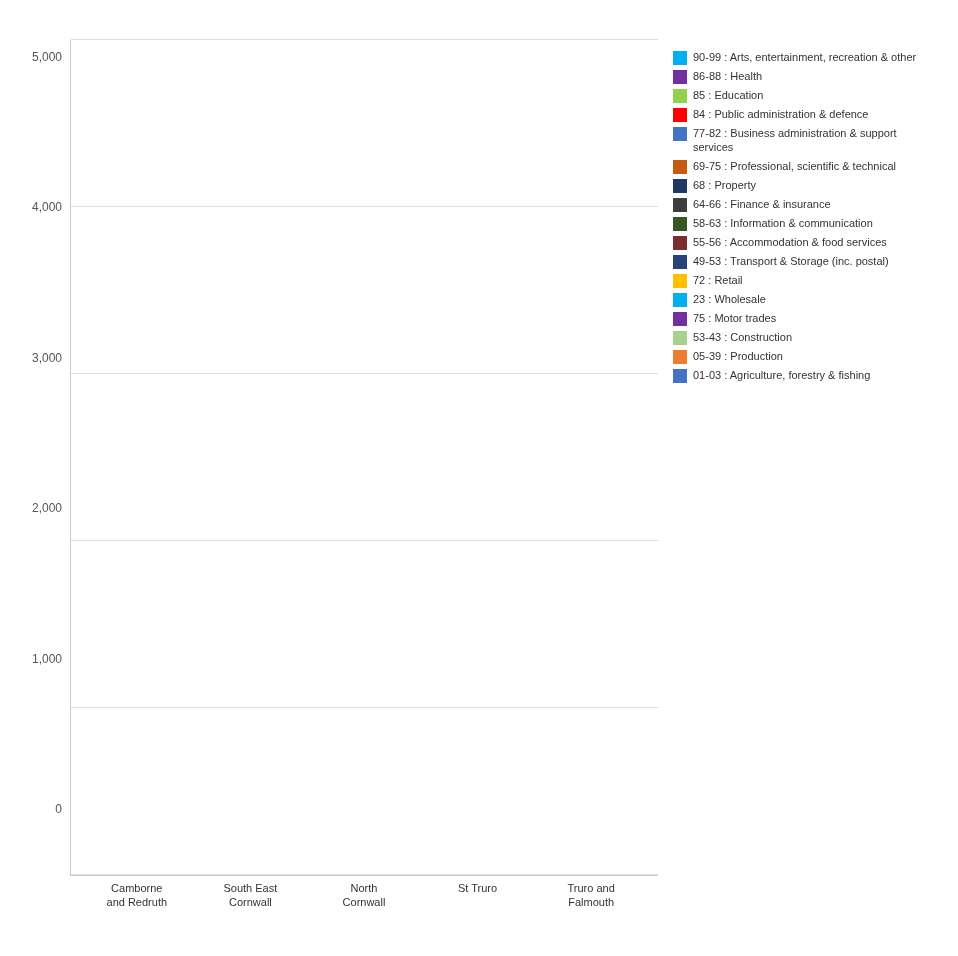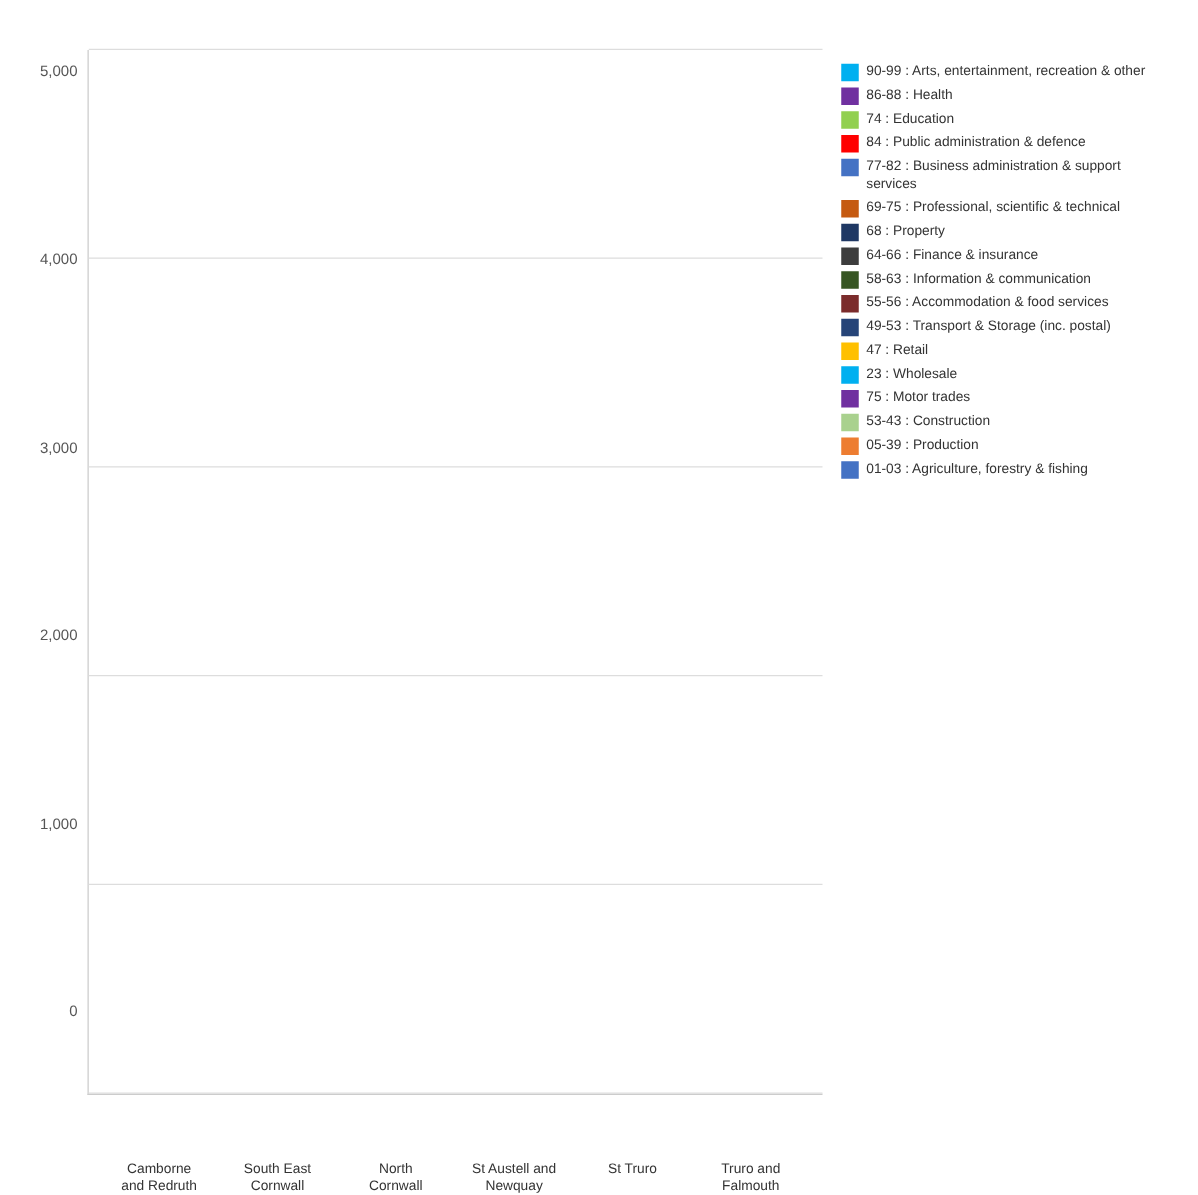--- a/index.html
+++ b/index.html
@@ -98,23 +98,22 @@
       display: flex;
       justify-content: space-around;
       padding: 0 10px 0 50px;
       padding-left: 60px;
     }
     .x-label {
       width: 70px;
       text-align: center;
       font-size: 11px;
       color: #333;
-      padding-top: 20px;
+      padding-top: 5px;
       line-height: 1.3;
-      margin-top: 32px;
     }
     .legend {
       width: 280px;
       padding-left: 15px;
       font-size: 11px;
       display: flex;
       flex-direction: column;
       gap: 4px;
       padding-top: 10px;
     }
@@ -288,37 +287,36 @@
                   </div>
                 </div>
               </div>
           </div>
         </div>
       </div>
       <div class="x-axis" id="x-axis">
           <div class="x-label">Camborne and Redruth</div>
           <div class="x-label">South East Cornwall</div>
           <div class="x-label">North Cornwall</div>
-          <div class="x-label">St Austell and Newquay</div>
           <div class="x-label">St Truro</div>
           <div class="x-label">Truro and Falmouth</div>
         </div>
     </div>
     <div class="legend" id="legend">
         <div class="legend-item">
           <div class="legend-color" style="background-color: rgb(0, 176, 240);"></div>
           <span class="legend-text">90-99 : Arts, entertainment, recreation &amp; other</span>
         </div>
         <div class="legend-item">
           <div class="legend-color" style="background-color: rgb(112, 48, 160);"></div>
           <span class="legend-text">86-88 : Health</span>
         </div>
         <div class="legend-item">
           <div class="legend-color" style="background-color: rgb(146, 208, 80);"></div>
-          <span class="legend-text">74 : Education</span>
+          <span class="legend-text">85 : Education</span>
         </div>
         <div class="legend-item">
           <div class="legend-color" style="background-color: rgb(255, 0, 0);"></div>
           <span class="legend-text">84 : Public administration &amp; defence</span>
         </div>
         <div class="legend-item">
           <div class="legend-color" style="background-color: rgb(68, 114, 196);"></div>
           <span class="legend-text">77-82 : Business administration &amp; support services</span>
         </div>
         <div class="legend-item">
@@ -340,21 +338,21 @@
         <div class="legend-item">
           <div class="legend-color" style="background-color: rgb(123, 44, 44);"></div>
           <span class="legend-text">55-56 : Accommodation &amp; food services</span>
         </div>
         <div class="legend-item">
           <div class="legend-color" style="background-color: rgb(38, 68, 120);"></div>
           <span class="legend-text">49-53 : Transport &amp; Storage (inc. postal)</span>
         </div>
         <div class="legend-item">
           <div class="legend-color" style="background-color: rgb(255, 192, 0);"></div>
-          <span class="legend-text">47 : Retail</span>
+          <span class="legend-text">72 : Retail</span>
         </div>
         <div class="legend-item">
           <div class="legend-color" style="background-color: rgb(0, 176, 240);"></div>
           <span class="legend-text">23 : Wholesale</span>
         </div>
         <div class="legend-item">
           <div class="legend-color" style="background-color: rgb(112, 48, 160);"></div>
           <span class="legend-text">75 : Motor trades</span>
         </div>
         <div class="legend-item">

